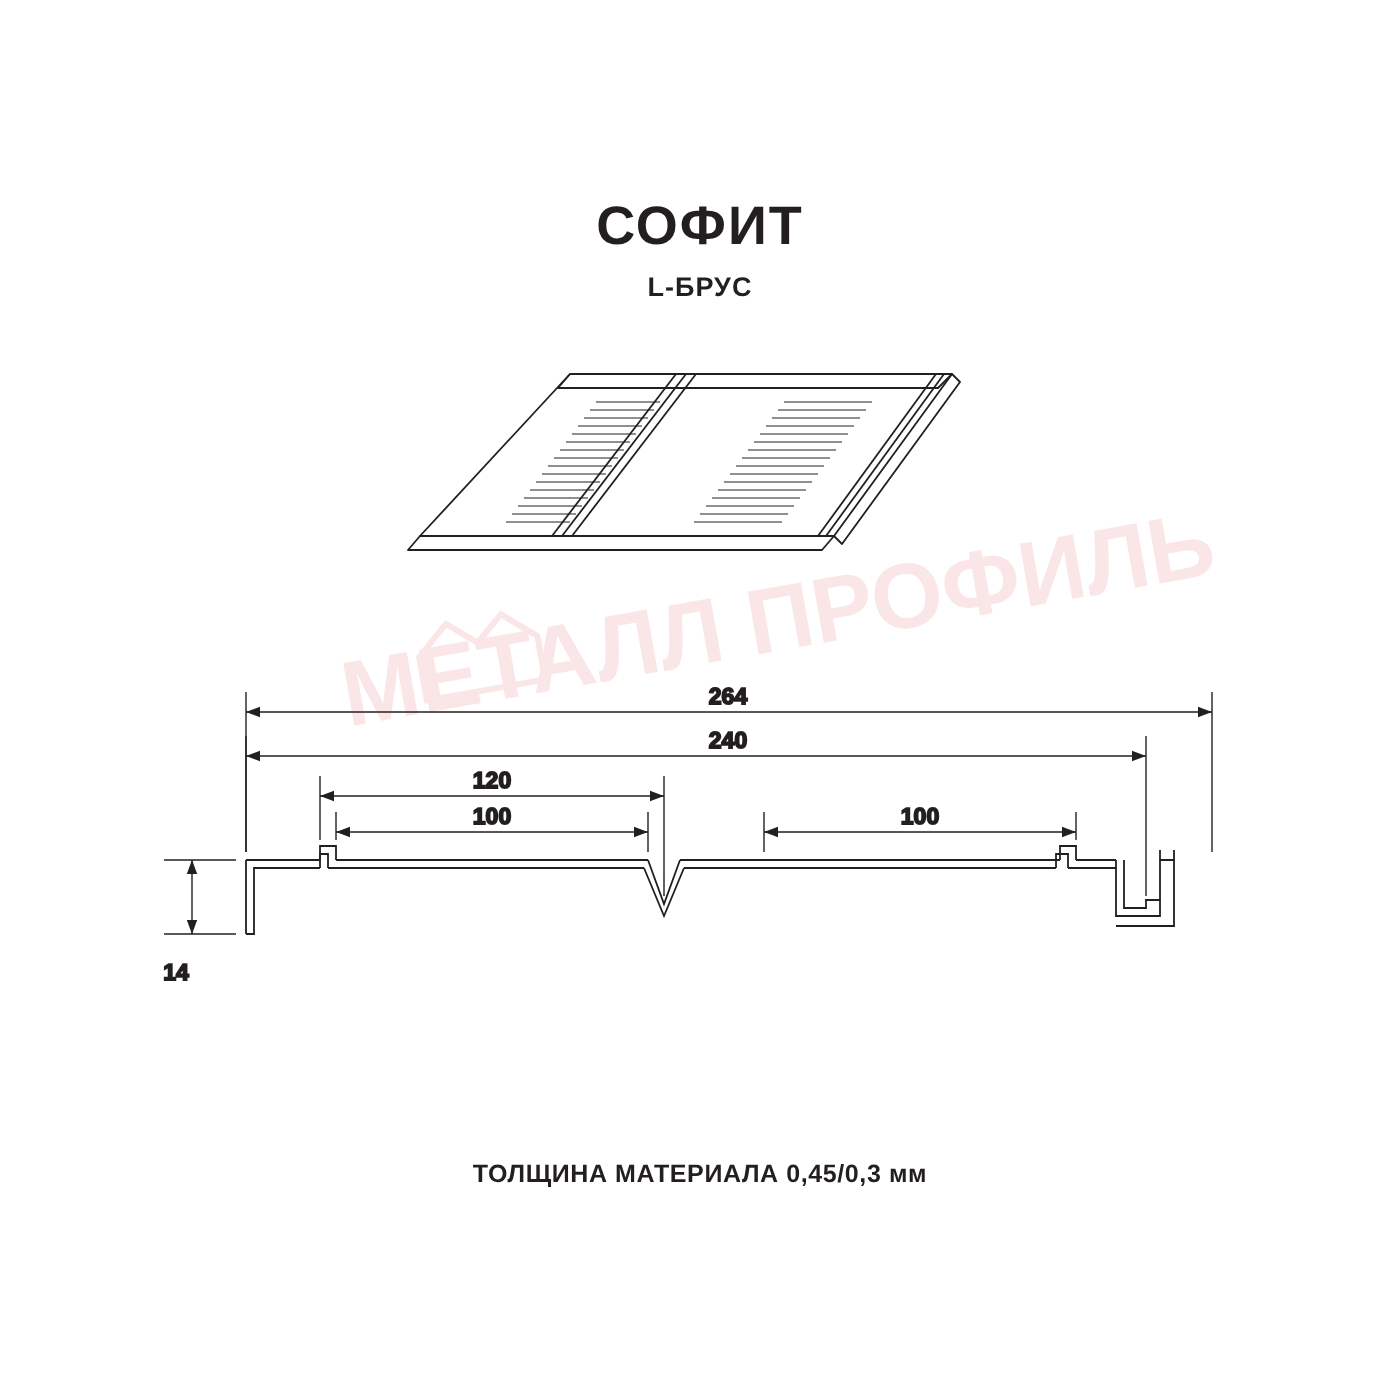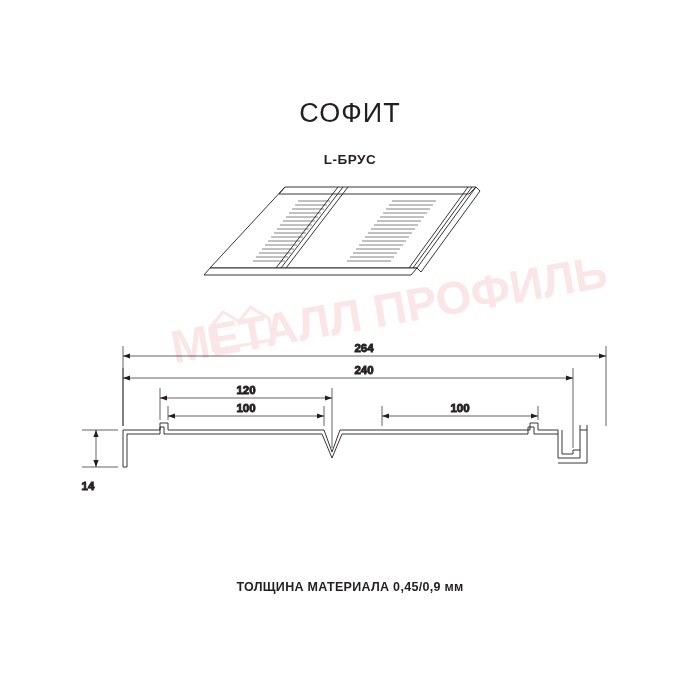--- a/index.html
+++ b/index.html
@@ -20,26 +20,26 @@
     width: 700px;
     height: 700px;
   }
   .title {
     position: absolute;
     top: 98px;
     left: 0;
     width: 700px;
     text-align: center;
     font-size: 27px;
-    font-weight: normal;
+    font-weight: bold;
     letter-spacing: 1px;
   }
   .subtitle {
     position: absolute;
-    top: 152px;
+    top: 136px;
     left: 0;
     width: 700px;
     text-align: center;
     font-size: 13.5px;
     font-weight: bold;
     letter-spacing: 0.5px;
   }
   .footer-note {
     position: absolute;
     top: 580px;
@@ -250,15 +250,15 @@
           <line x1="36" y1="100" x2="36" y2="137"></line>
           <path d="M36 100 l-2.6 7 l5.2 0 Z" fill="#231f20" stroke="none"></path>
           <path d="M36 137 l-2.6 -7 l5.2 0 Z" fill="#231f20" stroke="none"></path>
         </g>
         <text class="dimtext" x="28" y="160" text-anchor="middle">14</text>
 
       </g>
     </svg>
   </div>
 
-  <div class="footer-note">ТОЛЩИНА МАТЕРИАЛА 0,45/0,9 мм</div>
+  <div class="footer-note">ТОЛЩИНА МАТЕРИАЛА 0,45/0,3 мм</div>
 
 </div>
 
 </body></html>

